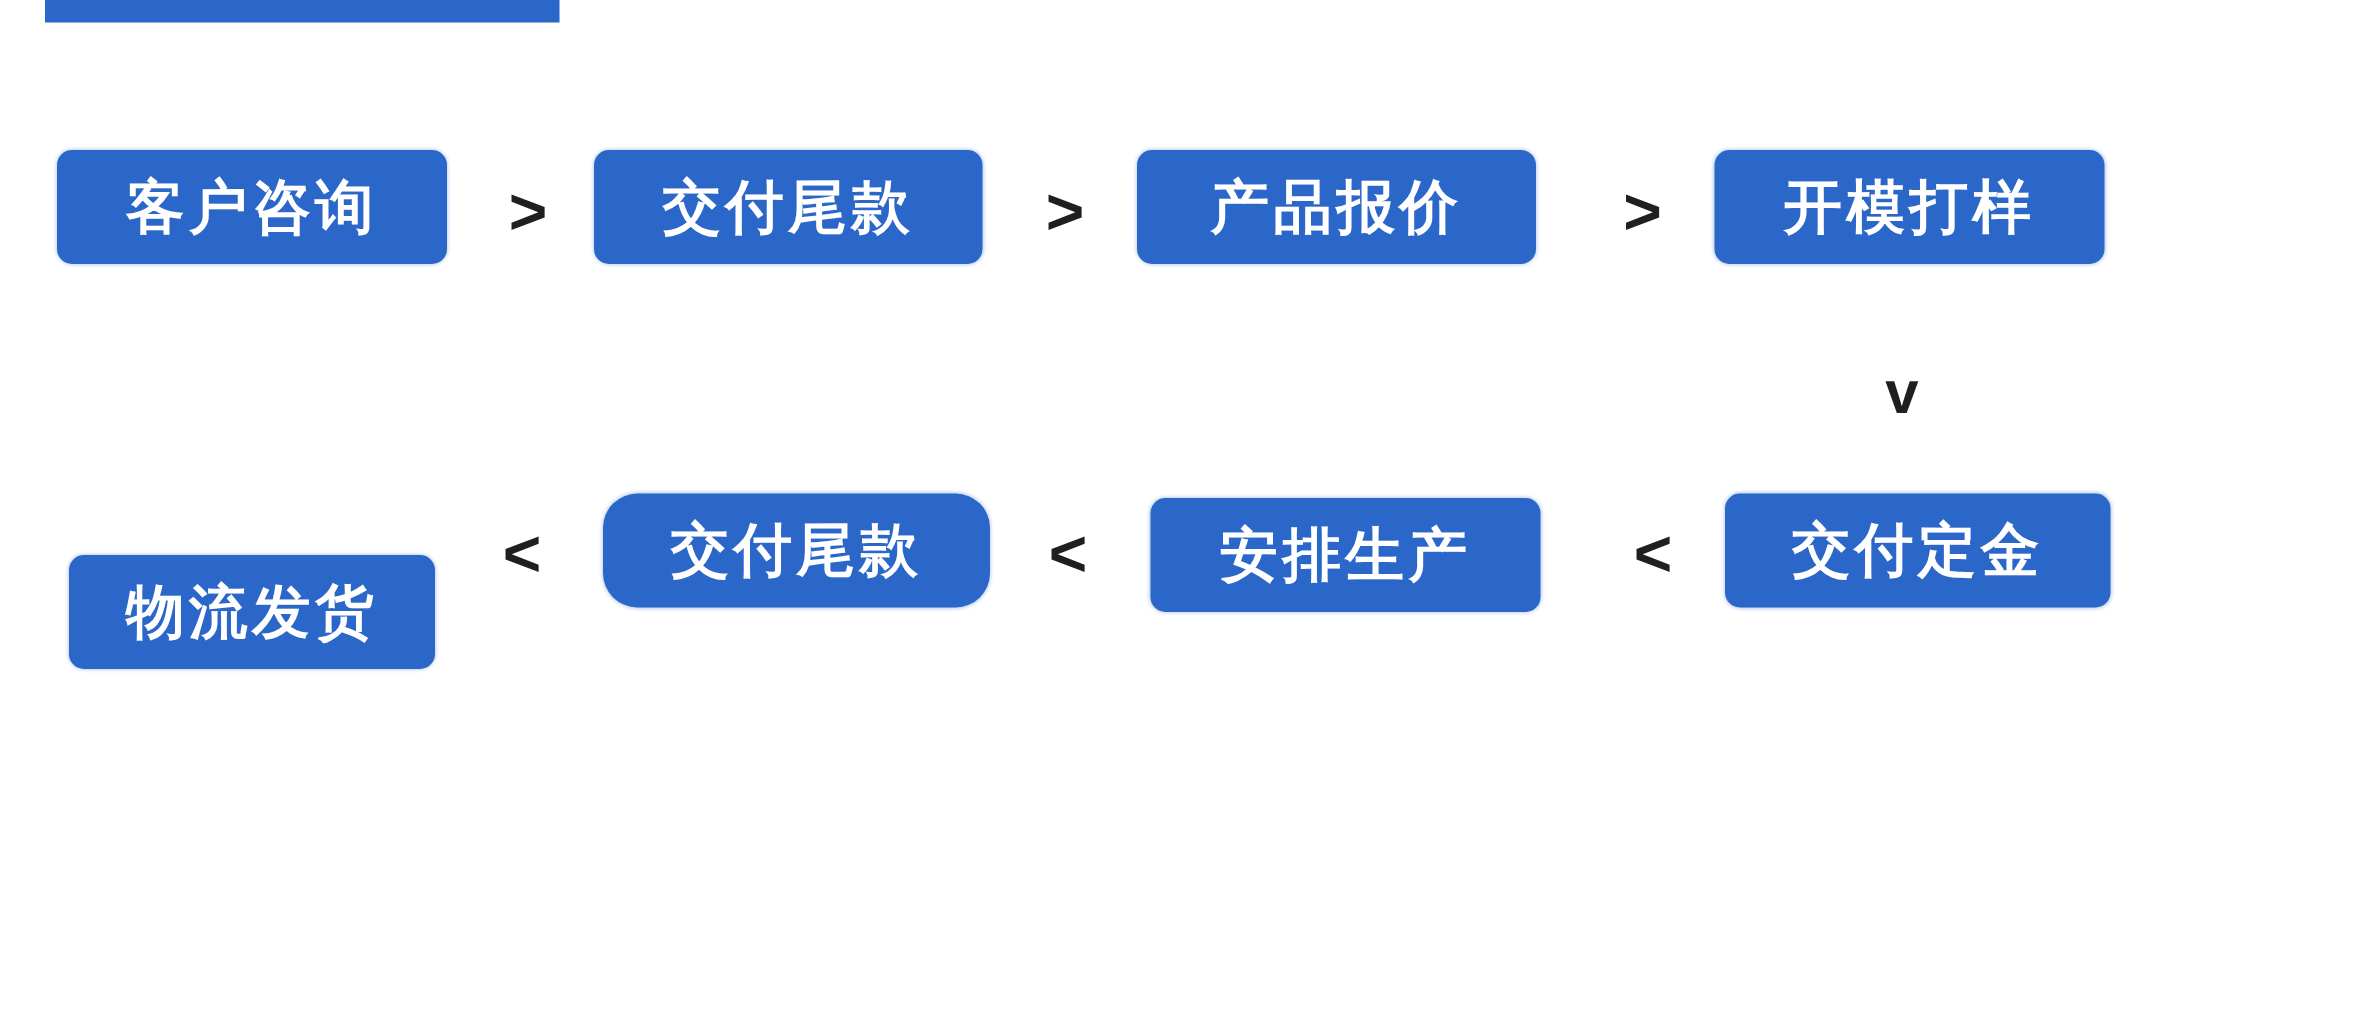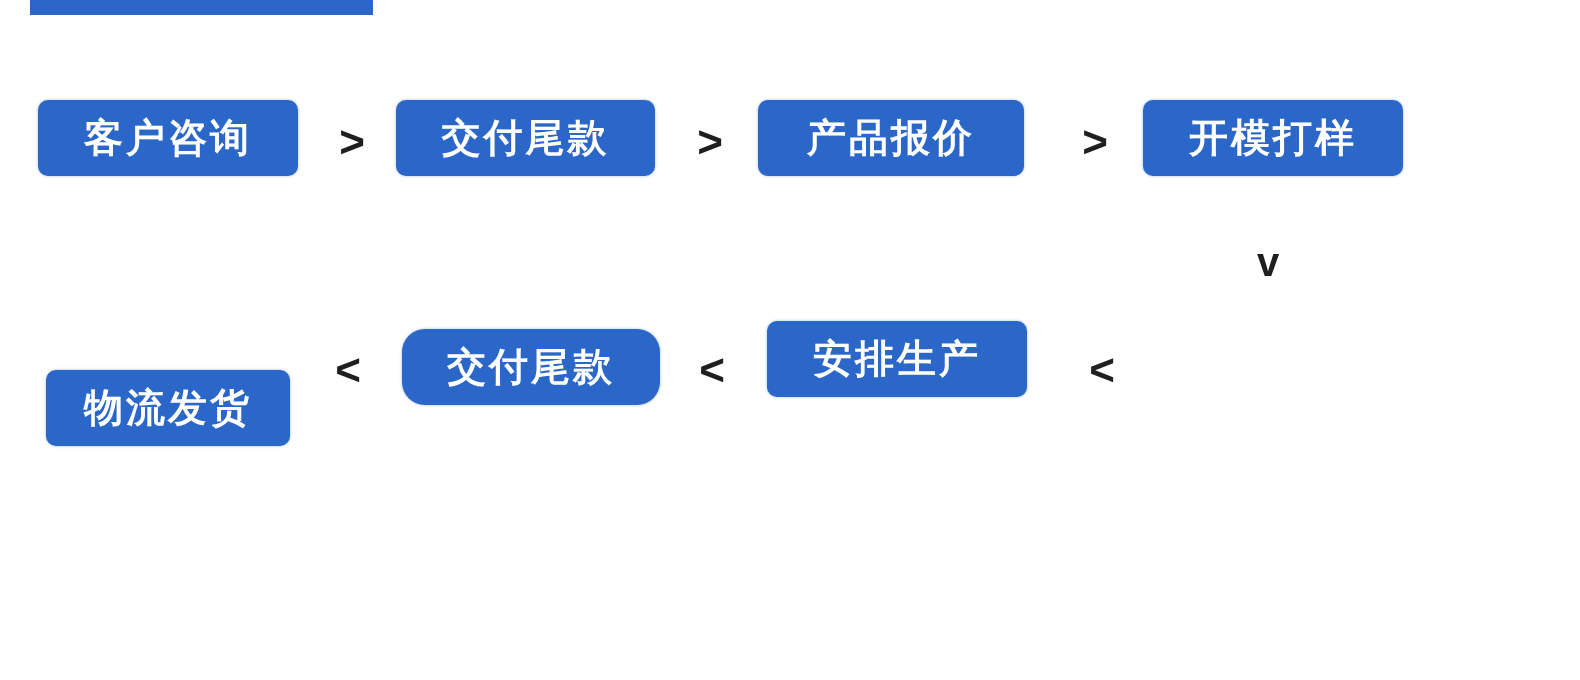--- a/index.html
+++ b/index.html
@@ -52,21 +52,21 @@
     line-height: 1;
   }
   
   .s-r1-1 { left: 38px;   top: 100px; width: 260px; }
   .s-r1-2 { left: 396px;  top: 100px; width: 259px; }
   .s-r1-3 { left: 758px;  top: 100px; width: 266px; }
   .s-r1-4 { left: 1143px; top: 100px; width: 260px; }
   
   .s-r2-1 { left: 46px;   top: 329px; width: 244px; margin-top: 41px; }
   .s-r2-2 { left: 402px;  top: 329px; width: 258px; border-radius: 23px; }
-  .s-r2-3 { left: 767px;  top: 321px; width: 260px; }
+  .s-r2-3 { left: 767px;  top: 332px; width: 260px; }
   .s-r2-4 { left: 1150px; top: 329px; width: 257px; }
   
   .c-r1-1 { left: 352px;  top: 142px; }
   .c-r1-2 { left: 710px;  top: 142px; }
   .c-r1-3 { left: 1095px; top: 142px; }
   .c-down { left: 1268px; top: 262px; font-size: 40px; }
   .c-r2-1 { left: 348px;  top: 370px; }
   .c-r2-2 { left: 712px;  top: 370px; }
   .c-r2-3 { left: 1102px; top: 370px; }
 </style>
@@ -86,14 +86,15 @@
   <div class="step s-r1-4">开模打样</div>
 
   <div class="connector c-down">v</div>
 
   <div class="step s-r2-1">物流发货</div>
   <div class="connector c-r2-1">&lt;</div>
   <div class="step s-r2-2">交付尾款</div>
   <div class="connector c-r2-2">&lt;</div>
   <div class="step s-r2-3">安排生产</div>
   <div class="connector c-r2-3">&lt;</div>
+  <div class="step s-r2-4">交付定金</div>
 
 </div>
 
 </body></html>

